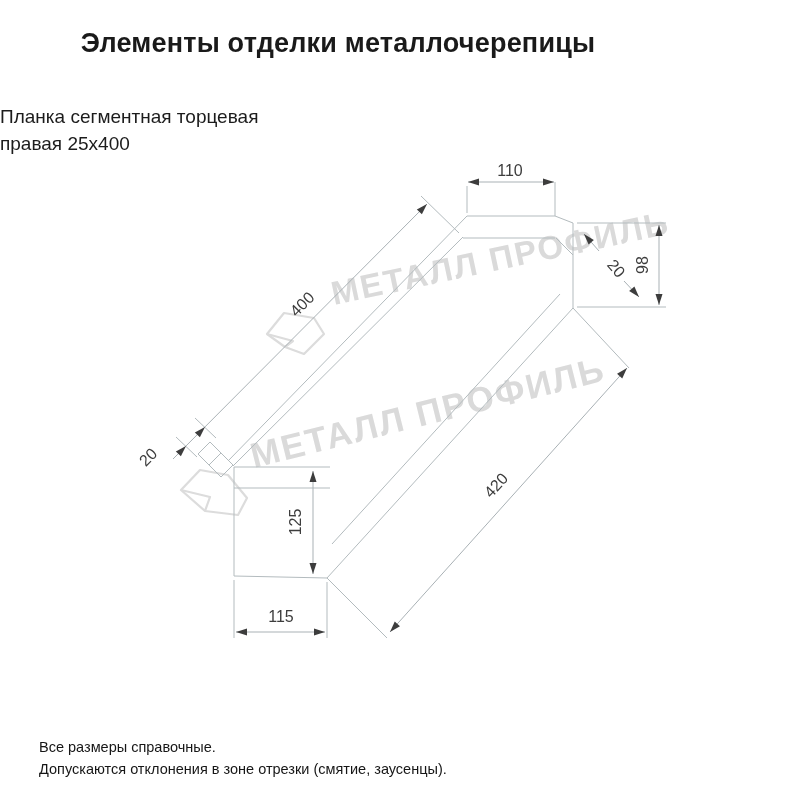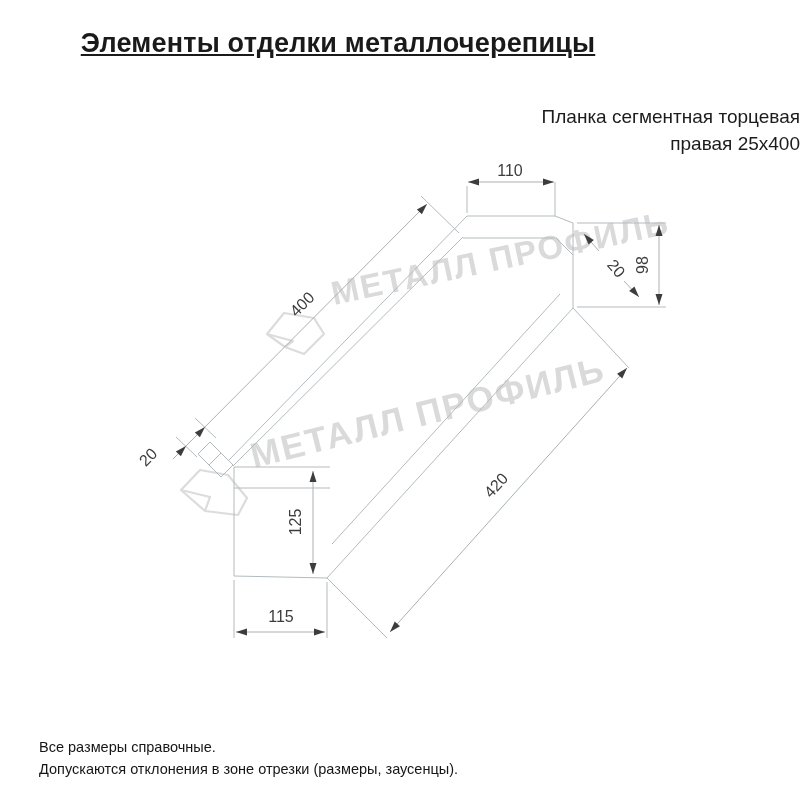--- a/index.html
+++ b/index.html
@@ -2,24 +2,24 @@
 <html><head>
 <meta charset="utf-8">
 <style>
   html,body{margin:0;padding:0;}
   body{
     width:800px;height:800px;background:#ffffff;position:relative;overflow:hidden;
     font-family:"Liberation Sans", sans-serif;
   }
   .page-title{
     position:absolute;top:28px;left:0;width:676px;text-align:center;
-    font-size:27px;font-weight:bold;color:#1a1a1a;letter-spacing:0.2px;text-decoration:underline;
+    font-size:27px;font-weight:bold;color:#1a1a1a;letter-spacing:0.2px;
   }
   .subtitle{
-    position:absolute;top:104px;left:0;width:800px;text-align:right;
+    position:absolute;top:104px;left:0;width:800px;text-align:left;
     font-size:19px;font-weight:400;color:#1c1c1c;line-height:1.4;
   }
   .notes{
     position:absolute;top:736px;left:39px;
     font-size:14.5px;color:#161616;line-height:1.55;
   }
   svg text.dim{
     font-family:"Liberation Sans", sans-serif;
     font-size:16px;fill:#3d3d3d;
   }
@@ -131,14 +131,14 @@
     <text class="dim" text-anchor="middle" transform="translate(306,308) rotate(-45)">400</text>
     <text class="dim" text-anchor="middle" transform="translate(152,461) rotate(-45)">20</text>
     <text class="dim" text-anchor="middle" transform="translate(500,489) rotate(-47)">420</text>
     <text class="dim" text-anchor="middle" transform="translate(301,522) rotate(-90)">125</text>
     <text class="dim" x="281" y="622" text-anchor="middle">115</text>
   </g>
 </svg>
 
 <div class="notes">
   <div>Все размеры справочные.</div>
-  <div>Допускаются отклонения в зоне отрезки (размеры, заусенцы).</div>
+  <div>Допускаются отклонения в зоне отрезки (смятие, заусенцы).</div>
 </div>
 
 </body></html>

